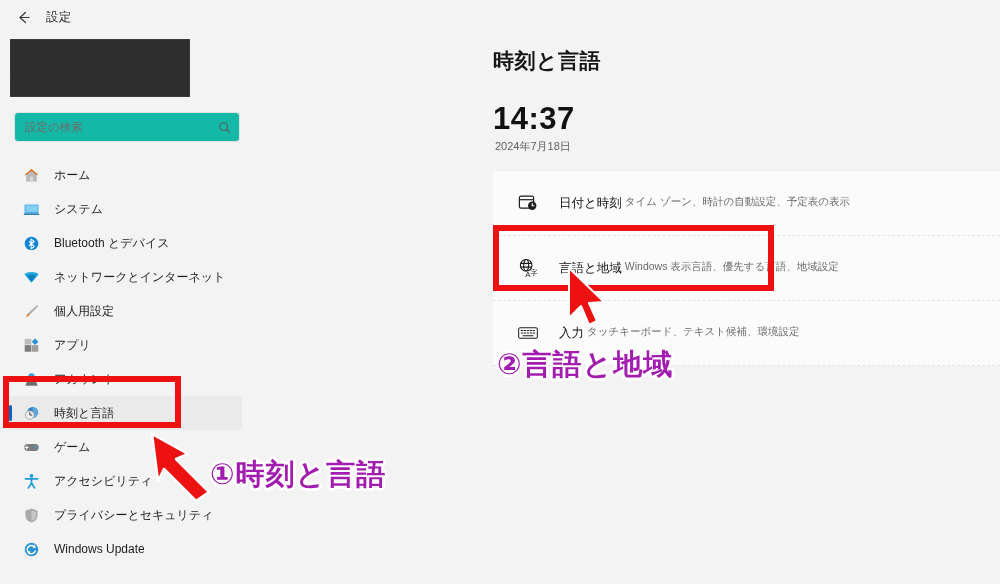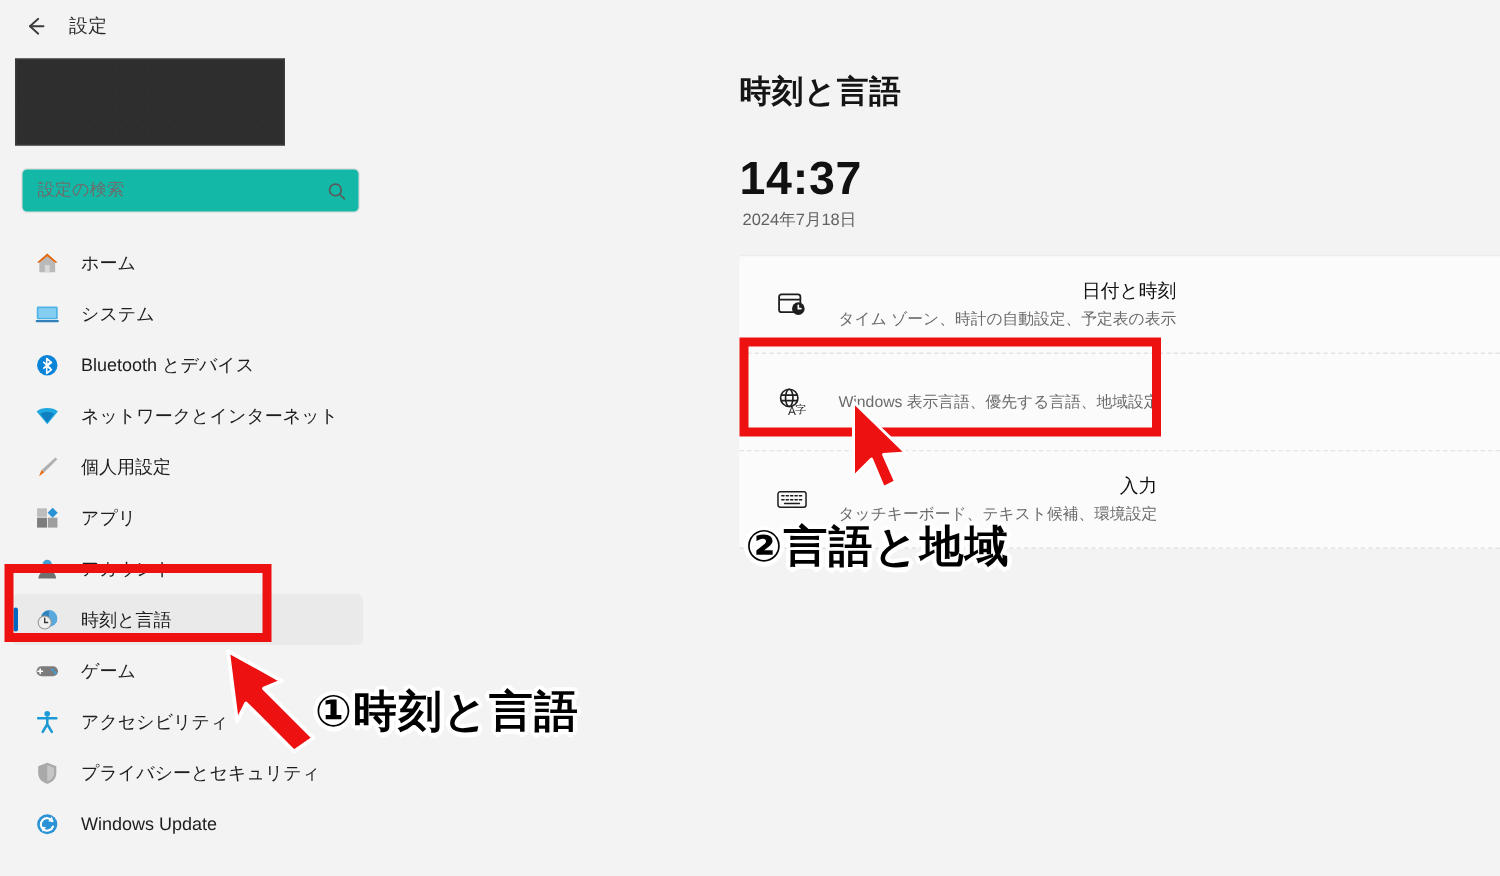--- a/index.html
+++ b/index.html
@@ -171,21 +171,21 @@
     box-sizing: border-box;
     background: #fbfbfb;
   }
   .card-icon {
     width: 26px; height: 26px;
     margin-right: 18px;
     display: flex; align-items: center; justify-content: center;
     color: #1d1d1d;
     flex: 0 0 26px;
   }
-  .card-texts { display: flex; flex-direction: column; gap: 3px; align-items: flex-end; }
+  .card-texts { display: flex; flex-direction: row; gap: 3px; }
   .card-title {
     font-size: 12.5px;
     color: #111;
   }
   .card-sub {
     font-size: 10.5px;
     color: #6a6a6a;
   }
 
   
@@ -202,21 +202,21 @@
     position: absolute;
     left: 0; top: 0;
     width: 1000px; height: 584px;
     pointer-events: none;
   }
 
   .anno-text {
     position: absolute;
     font-family: "DejaVu Sans", "Liberation Sans", sans-serif;
     font-weight: bold;
-    color: #000000;
+    color: #a21caf;
     white-space: nowrap;
     letter-spacing: 1px;
     text-shadow:
        2px 0 #fff, -2px 0 #fff, 0 2px #fff, 0 -2px #fff,
        2px 2px #fff, -2px 2px #fff, 2px -2px #fff, -2px -2px #fff,
        3px 0 #fff, -3px 0 #fff, 0 3px #fff, 0 -3px #fff;
   }
   #anno-label-1 { left: 210px; top: 455px; font-size: 29px; }
   #anno-label-2 { left: 497px; top: 345px; font-size: 29px; }
 </style>
@@ -411,20 +411,21 @@
       <span class="card-icon">
         <svg width="22" height="22" viewBox="0 0 24 24" fill="none" stroke="currentColor" stroke-width="1.2">
           <circle cx="10" cy="9" r="6.3"></circle>
           <ellipse cx="10" cy="9" rx="2.7" ry="6.3"></ellipse>
           <path d="M3.9 7 H16.1 M3.9 11 H16.1"></path>
           <text x="9" y="21.4" font-size="8.6" font-family="Liberation Sans, sans-serif" fill="#1d1d1d" stroke="none">A</text>
           <text x="14.4" y="20" font-size="8" font-family="DejaVu Sans, sans-serif" fill="#1d1d1d" stroke="none">字</text>
         </svg>
       </span>
       <span class="card-texts">
+        <span class="card-title">言語と地域</span>
         <span class="card-sub">Windows 表示言語、優先する言語、地域設定</span>
       </span>
     </div>
 
     <div class="card-row">
       <span class="card-icon">
         <svg width="22" height="22" viewBox="0 0 24 24" fill="none" stroke="currentColor" stroke-width="1.1">
           <rect x="1.8" y="6.4" width="20.4" height="11.2" rx="1.6"></rect>
           <path d="M4.6 9.3 h1.6 M7.8 9.3 h1.6 M11 9.3 h1.6 M14.2 9.3 h1.6 M17.4 9.3 h1.6
                    M4.6 12.1 h1.6 M7.8 12.1 h1.6 M11 12.1 h1.6 M14.2 12.1 h1.6 M17.4 12.1 h1.6

